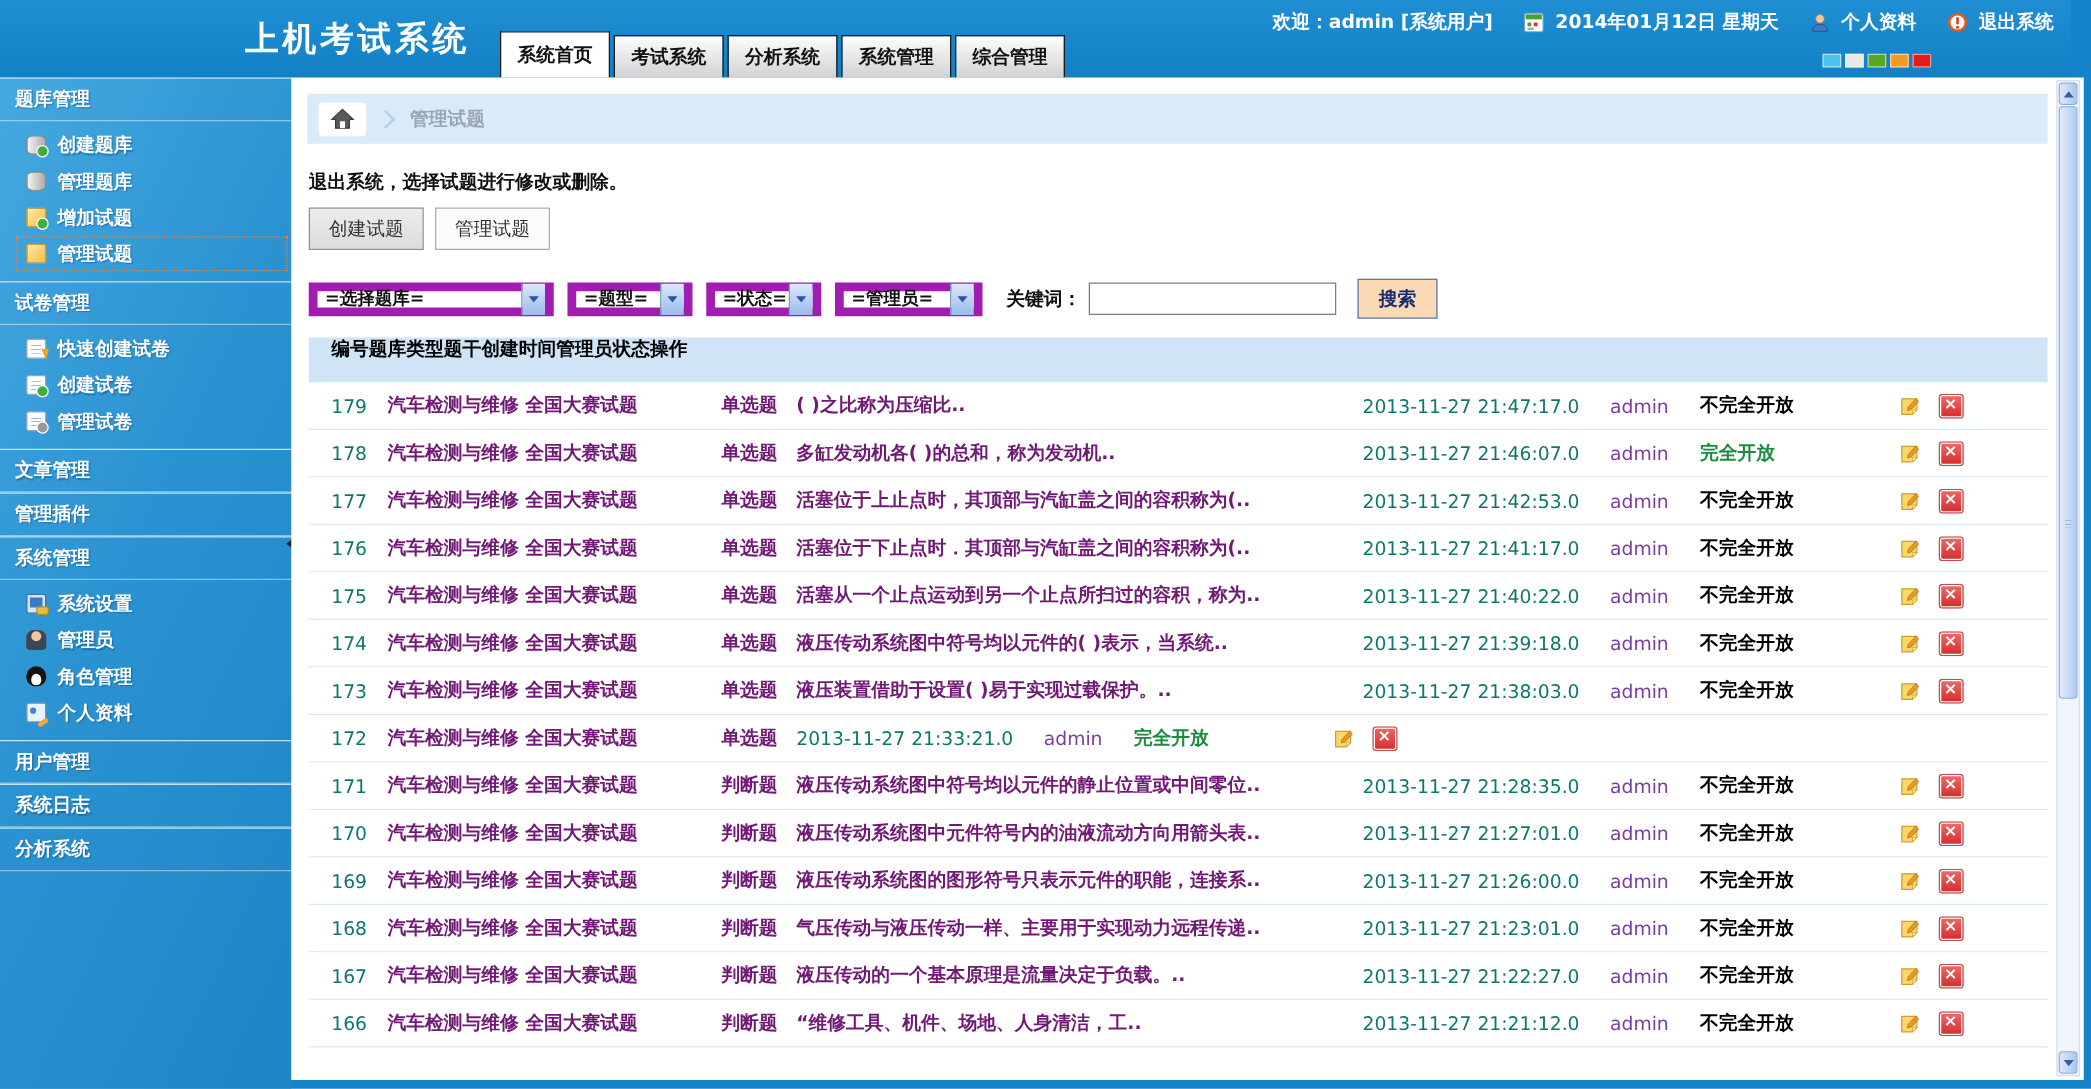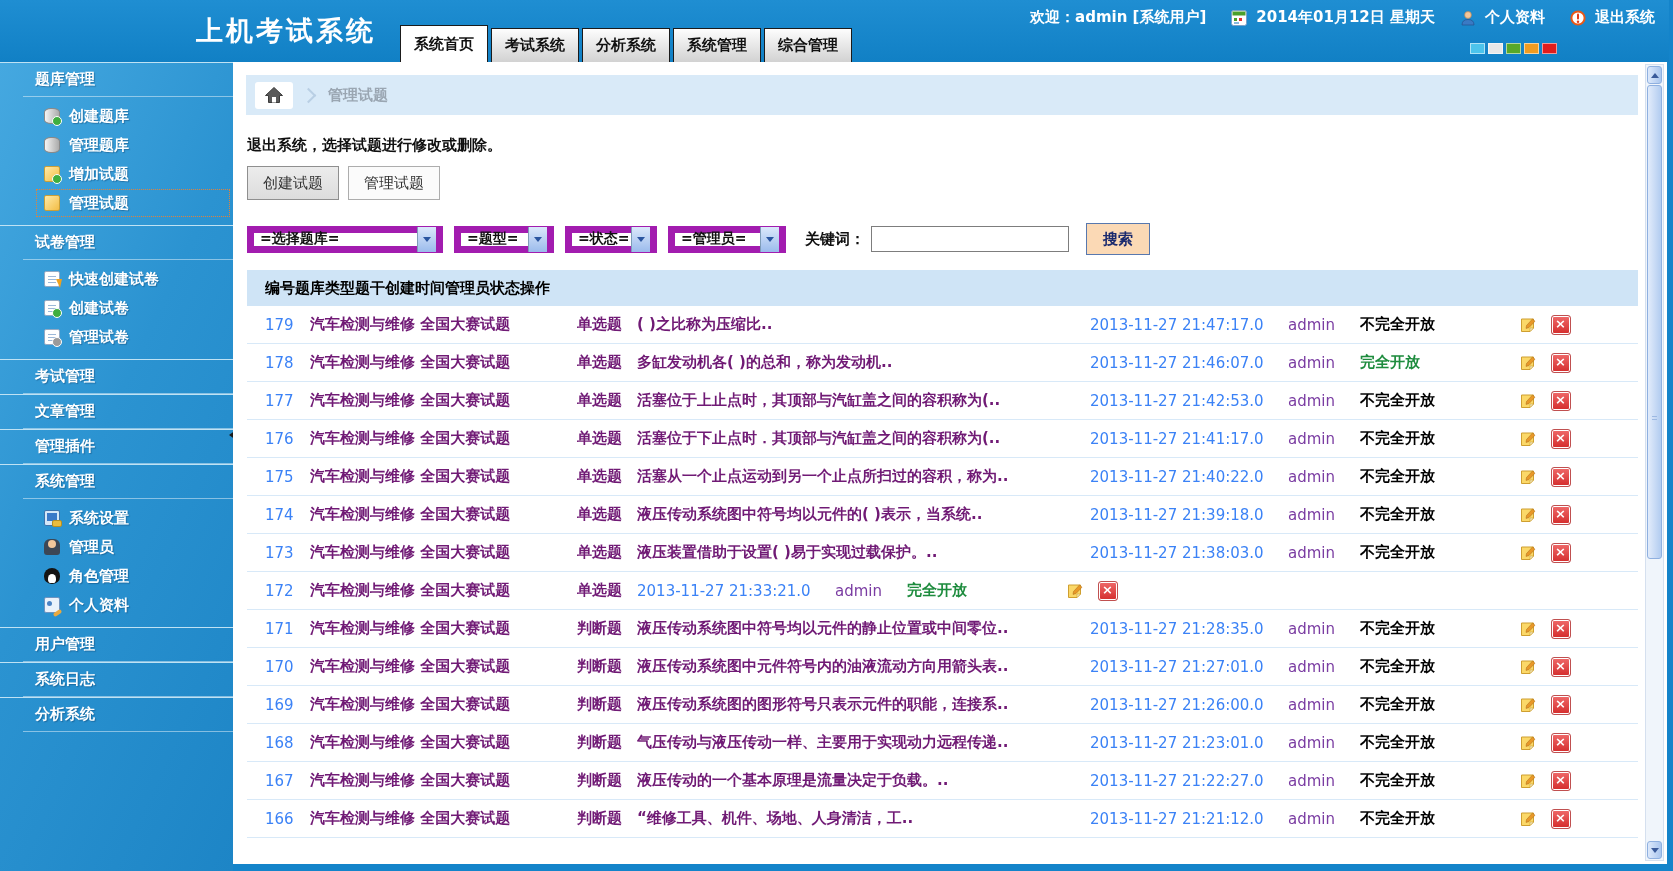--- a/index.html
+++ b/index.html
@@ -1,20 +1,20 @@
 <!DOCTYPE html>
 <html><head>
 <meta charset="utf-8">
 <style>
   html,body{margin:0;padding:0;}
   .page{position:relative;width:1673px;height:871px;overflow:hidden;
         background:#1484ca;font-family:"DejaVu Sans","Liberation Sans",sans-serif;}
 
   
-  .topbar{position:absolute;left:0;top:0;right:4px;height:62px;
+  .topbar{position:absolute;left:0;top:0;right:16px;height:62px;
           background:linear-gradient(180deg,#1f8ed2,#1180c5);}
   .logo{position:absolute;left:196px;top:13px;font-size:27px;font-weight:bold;
         color:#fff;letter-spacing:3px;white-space:nowrap;}
   .tabs{position:absolute;left:400px;bottom:0;display:flex;align-items:flex-end;gap:3px;}
   .tab{height:33px;padding:0 13px;display:flex;align-items:center;cursor:default;
        background:linear-gradient(180deg,#fdfdfd,#d2d2d2);
        border:1px solid #1b1b1b;border-bottom:none;
        font-size:15px;font-weight:bold;color:#111;white-space:nowrap;}
   .tab.active{background:#fff;height:36px;}
   .top-info{position:absolute;right:14px;top:8px;display:flex;align-items:center;gap:9px;
@@ -22,21 +22,21 @@
   .top-info .sep{width:6px;}
   .swatches{position:absolute;right:112px;top:43px;display:flex;gap:3px;}
   .swatch{width:13px;height:9px;border:1px solid rgba(255,255,255,.55);}
 
   
   .ticon{display:inline-flex;width:17px;height:17px;align-items:center;justify-content:center;}
 
   
   .sidebar{position:absolute;left:0;top:62px;bottom:0;width:233px;
            background:linear-gradient(115deg,#45a8e0 0%,#2b93d1 45%,#1d85c6 100%);}
-  .sec{border-top:1px solid #bfe2f4;padding-left:23px;}
+  .sec{border-top:1px solid #bfe2f4;}
   .sec-header{height:33px;line-height:33px;padding-left:12px;color:#fff;
               font-size:15px;font-weight:bold;border-bottom:1px solid rgba(255,255,255,.45);
               text-shadow:1px 1px 1px rgba(0,40,80,.35);cursor:pointer;}
   .sec-items:empty{display:none;}
   .sec-items{padding:4px 0 7px 0;}
   .side-item{display:flex;align-items:center;gap:9px;height:26px;margin:1px 3px 1px 13px;
              padding-left:7px;color:#fff;font-size:15px;font-weight:bold;cursor:pointer;
              border:1px dotted transparent;text-shadow:1px 1px 1px rgba(0,40,80,.35);}
   .side-item.selected{border-color:#e2823a;}
 
@@ -112,29 +112,29 @@
   .sel-arrow::after{content:"";border-left:4px solid transparent;border-right:4px solid transparent;
              border-top:5px solid #2a55a0;}
   .kw-label{font-size:15px;font-weight:bold;color:#101010;margin:0 6px 0 8px;}
   .kw-input{width:188px;height:24px;border:1px solid #7d7d7d;font-size:14px;padding:0 4px;}
   .search-btn{margin-left:17px;width:62px;height:30px;background:#fbd9b5;border:1px solid #5878ae;
               font-size:15px;font-weight:bold;color:#1a2a6e;display:flex;align-items:center;
               justify-content:center;cursor:pointer;}
 
   
   .table{margin:15px 29px 0 14px;}
-  .thead{display:flex;align-items:center;height:36px;background:#cfe4f6;
+  .thead{display:flex;height:36px;background:#cfe4f6;
          padding-left:18px;box-sizing:border-box;font-size:15px;font-weight:bold;color:#000;}
   .trow{display:flex;align-items:center;height:38px;border-bottom:1px solid #d8e9f8;
         padding-left:18px;box-sizing:border-box;font-size:15px;background:#fff;}
   .c{flex:none;overflow:hidden;white-space:nowrap;}
   .c1{width:45px;}  .c2{width:267px;} .c3{width:60px;} .c4{width:453px;}
   .c5{width:198px;} .c6{width:72px;}  .c7{width:108px;} 
   .c8{width:153px;display:flex;align-items:center;justify-content:center;gap:14px;}
-  .trow .c1,.trow .c5{color:#3b82f6;}
+  .trow .c1,.trow .c5{color:#0f766e;}
   .trow .c6{color:#7a3ca2;}
   .trow .c2,.trow .c3,.trow .c4{color:#701a75;font-weight:bold;}
   .trow .c7{color:#000;font-weight:bold;}
   .trow .c7.open{color:#1e8c3e;}
   .op-del{width:18px;height:18px;background:linear-gradient(180deg,#ef6a6a,#d42c2c);
           border:1px solid #c05050;border-radius:3px;box-shadow:inset 0 0 0 1px #ffffff;
           color:#fff;font-size:13px;font-weight:bold;line-height:16px;text-align:center;cursor:pointer;}
   .op-edit{cursor:pointer;display:inline-flex;}
 
   
@@ -240,24 +240,20 @@
     <span class="sicon" data-icon="document-add-icon"></span>
     <span>创建试卷</span>
   </div>
           <div class="side-item">
     <span class="sicon" data-icon="document-gear-icon"></span>
     <span>管理试卷</span>
   </div>
         </div>
   </div>
       <div class="sec">
-    <div class="sec-header">考试管理</div>
-
-  </div>
-      <div class="sec">
     <div class="sec-header">文章管理</div>
 
   </div>
       <div class="sec">
     <div class="sec-header">管理插件</div>
 
   </div>
       <div class="sec">
     <div class="sec-header">系统管理</div>
     <div class="sec-items">

